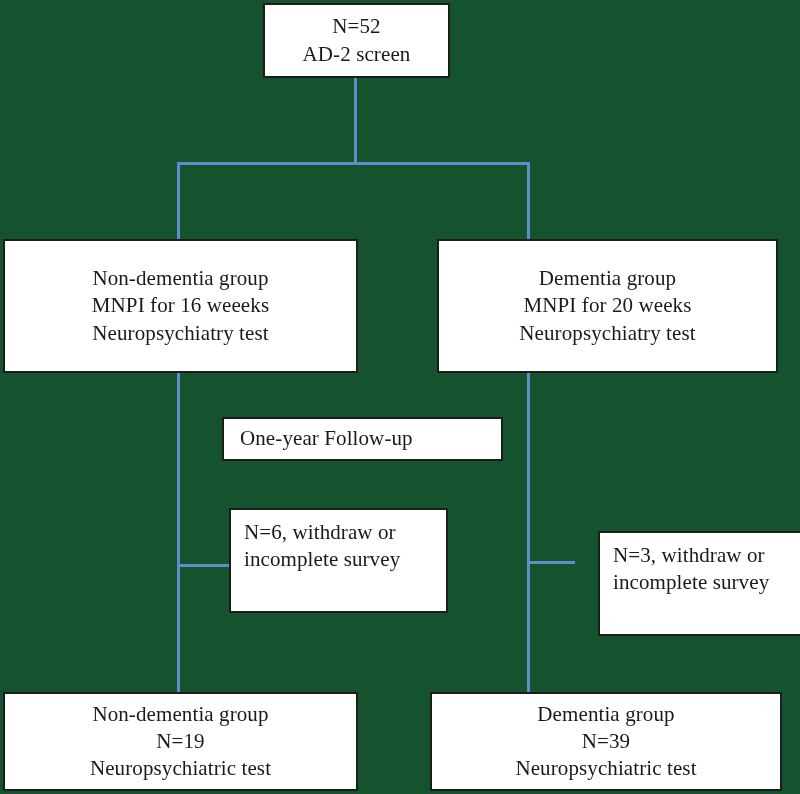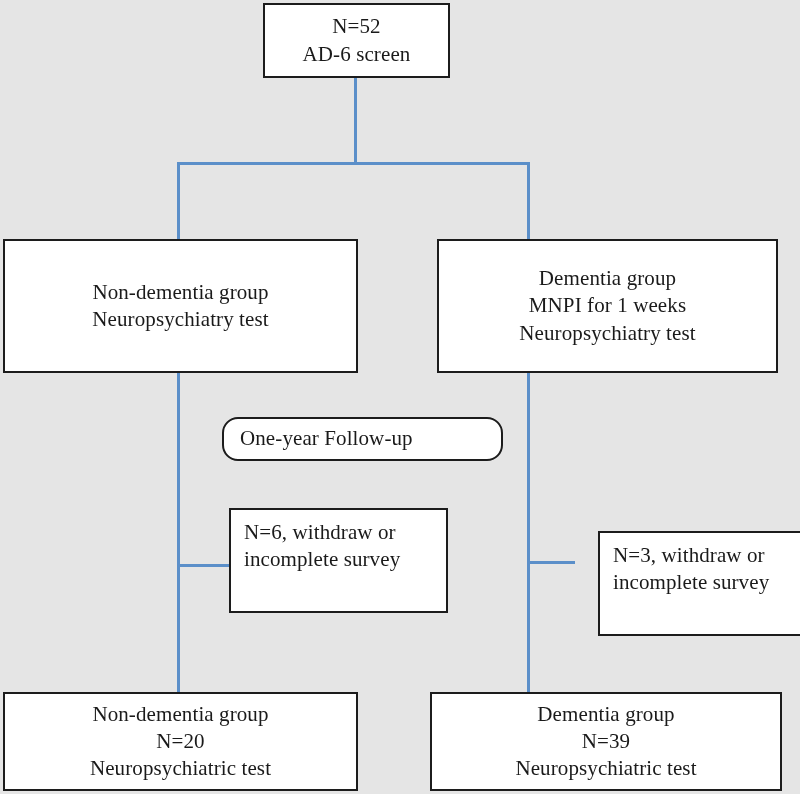--- a/index.html
+++ b/index.html
@@ -9,21 +9,21 @@
   }
   body {
     font-family: "Liberation Serif", "DejaVu Serif", serif;
     color: #1a1a1a;
   }
   #flowchart {
     position: relative;
     width: 800px;
     height: 794px;
     overflow: hidden;
-    background: #e5e5e5;
+    background: #14532d;
   }
   .node {
     position: absolute;
     box-sizing: border-box;
     background: #ffffff;
     border: 2px solid #1c1c1c;
     display: flex;
     flex-direction: column;
     justify-content: center;
     align-items: center;
@@ -48,21 +48,20 @@
   #node-dementia {
     left: 437px; top: 239px; width: 341px; height: 134px;
     text-align: center;
   }
   #node-followup {
     left: 222px; top: 417px; width: 281px; height: 44px;
     justify-content: center;
     align-items: flex-start;
     padding-left: 16px;
     text-align: left;
-    border-radius: 16px;
   }
   #node-withdraw-left {
     left: 229px; top: 508px; width: 219px; height: 105px;
     justify-content: flex-start;
     align-items: flex-start;
     padding: 9px 0 12px 13px;
     text-align: left;
   }
   #node-withdraw-right {
     left: 598px; top: 515px; width: 224px; height: 105px;
@@ -107,51 +106,52 @@
   <div class="conn h" id="conn-split-bar"></div>
   <div class="conn v" id="conn-split-left"></div>
   <div class="conn v" id="conn-split-right"></div>
   <div class="conn v" id="conn-left-trunk"></div>
   <div class="conn v" id="conn-right-trunk"></div>
   <div class="conn h" id="conn-left-stub"></div>
   <div class="conn h" id="conn-right-stub"></div>
 
   <div class="node" id="node-screen">
     <span class="line">N=52</span>
-    <span class="line">AD-6 screen</span>
+    <span class="line">AD-2 screen</span>
   </div>
 
   <div class="node" id="node-nondementia">
     <span class="line">Non-dementia group</span>
+    <span class="line">MNPI for 16 weeeks</span>
     <span class="line">Neuropsychiatry test</span>
   </div>
 
   <div class="node" id="node-dementia">
     <span class="line">Dementia group</span>
-    <span class="line">MNPI for 1 weeks</span>
+    <span class="line">MNPI for 20 weeks</span>
     <span class="line">Neuropsychiatry test</span>
   </div>
 
   <div class="node" id="node-followup">
     <span class="line">One-year Follow-up</span>
   </div>
 
   <div class="node" id="node-withdraw-left">
     <span class="line">N=6, withdraw or</span>
     <span class="line">incomplete survey</span>
   </div>
 
   <div class="node" id="node-withdraw-right">
     <span class="line">N=3, withdraw or</span>
     <span class="line">incomplete survey</span>
   </div>
 
   <div class="node" id="node-final-nondementia">
     <span class="line">Non-dementia group</span>
-    <span class="line">N=20</span>
+    <span class="line">N=19</span>
     <span class="line">Neuropsychiatric test</span>
   </div>
 
   <div class="node" id="node-final-dementia">
     <span class="line">Dementia group</span>
     <span class="line">N=39</span>
     <span class="line">Neuropsychiatric test</span>
   </div>
 
 </div>

